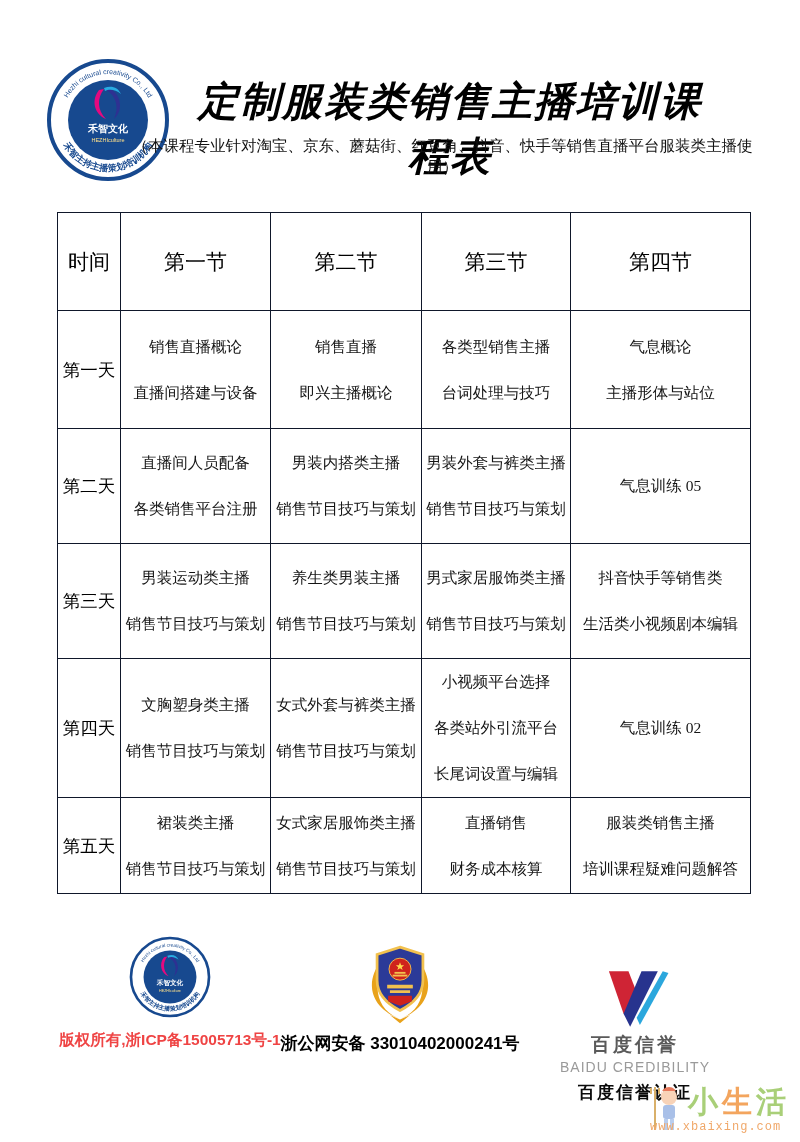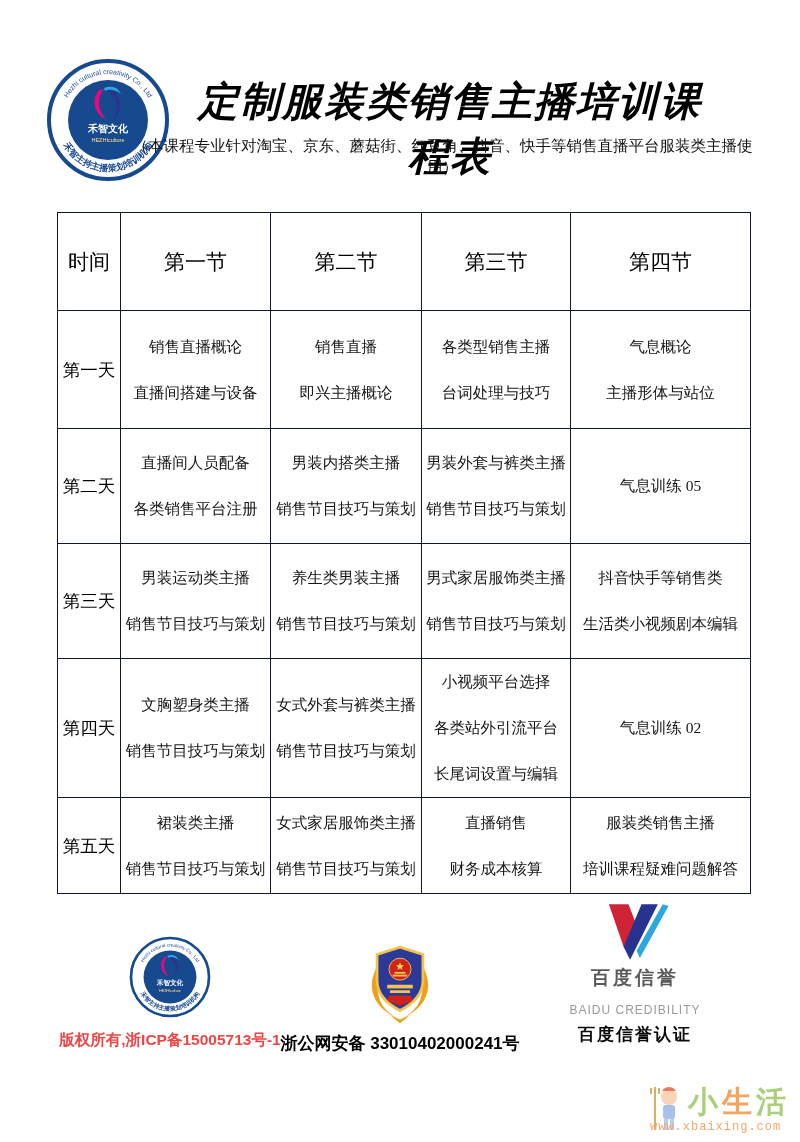--- a/index.html
+++ b/index.html
@@ -28,36 +28,36 @@
   }
   .col-time{width:62px;} .col-s1{width:149px;} .col-s2{width:150px;} .col-s3{width:148px;} .col-s4{width:179px;}
   .r-head{height:98px;} .r0{height:118px;} .r1{height:115px;} .r2{height:115px;} .r3{height:139px;} .r4{height:96px;}
   .th-cell{font-size:21px;color:#000;}
   .day-cell{font-size:17.5px;color:#000;}
   .course-cell{font-size:15.5px;line-height:46px;white-space:pre-line;color:#141414;}
   
   .footer-block{position:absolute;display:flex;flex-direction:column;align-items:center;}
   .f-copyright{left:52px;top:936px;width:236px;}
   .f-police{left:298px;top:938px;width:204px;}
-  .f-baidu{left:558px;top:901px;width:154px;}
+  .f-baidu{left:558px;top:968px;width:154px;}
   .icp-text{
     margin-top:12px;font-family:"Liberation Sans","DejaVu Sans",sans-serif;
     font-size:15.5px;font-weight:600;color:#ef4444;white-space:nowrap;
   }
   .police-text{
     margin-top:6px;font-family:"Liberation Sans","DejaVu Sans",sans-serif;
     font-size:17px;font-weight:700;color:#000;white-space:nowrap;
   }
   .baidu-title{
     margin-top:2px;font-family:"Liberation Sans","DejaVu Sans",sans-serif;
     font-size:19px;letter-spacing:3px;color:#5a5a5a;font-weight:600;
   }
   .baidu-sub{
     font-family:"Liberation Sans","DejaVu Sans",sans-serif;
-    font-size:12px;letter-spacing:1px;color:#9a9a9a;margin-top:12px;
+    font-size:14px;letter-spacing:1px;color:#9a9a9a;margin-top:1px;
   }
   .baidu-cert{
     margin-top:6px;font-family:"Liberation Sans","DejaVu Sans",sans-serif;
     font-size:17px;font-weight:700;letter-spacing:2px;color:#0a0a0a;
   }
   
   .watermark{
     position:absolute;right:10px;bottom:8px;display:grid;
     grid-template-columns:38px auto;grid-template-rows:auto auto;align-items:end;
   }

